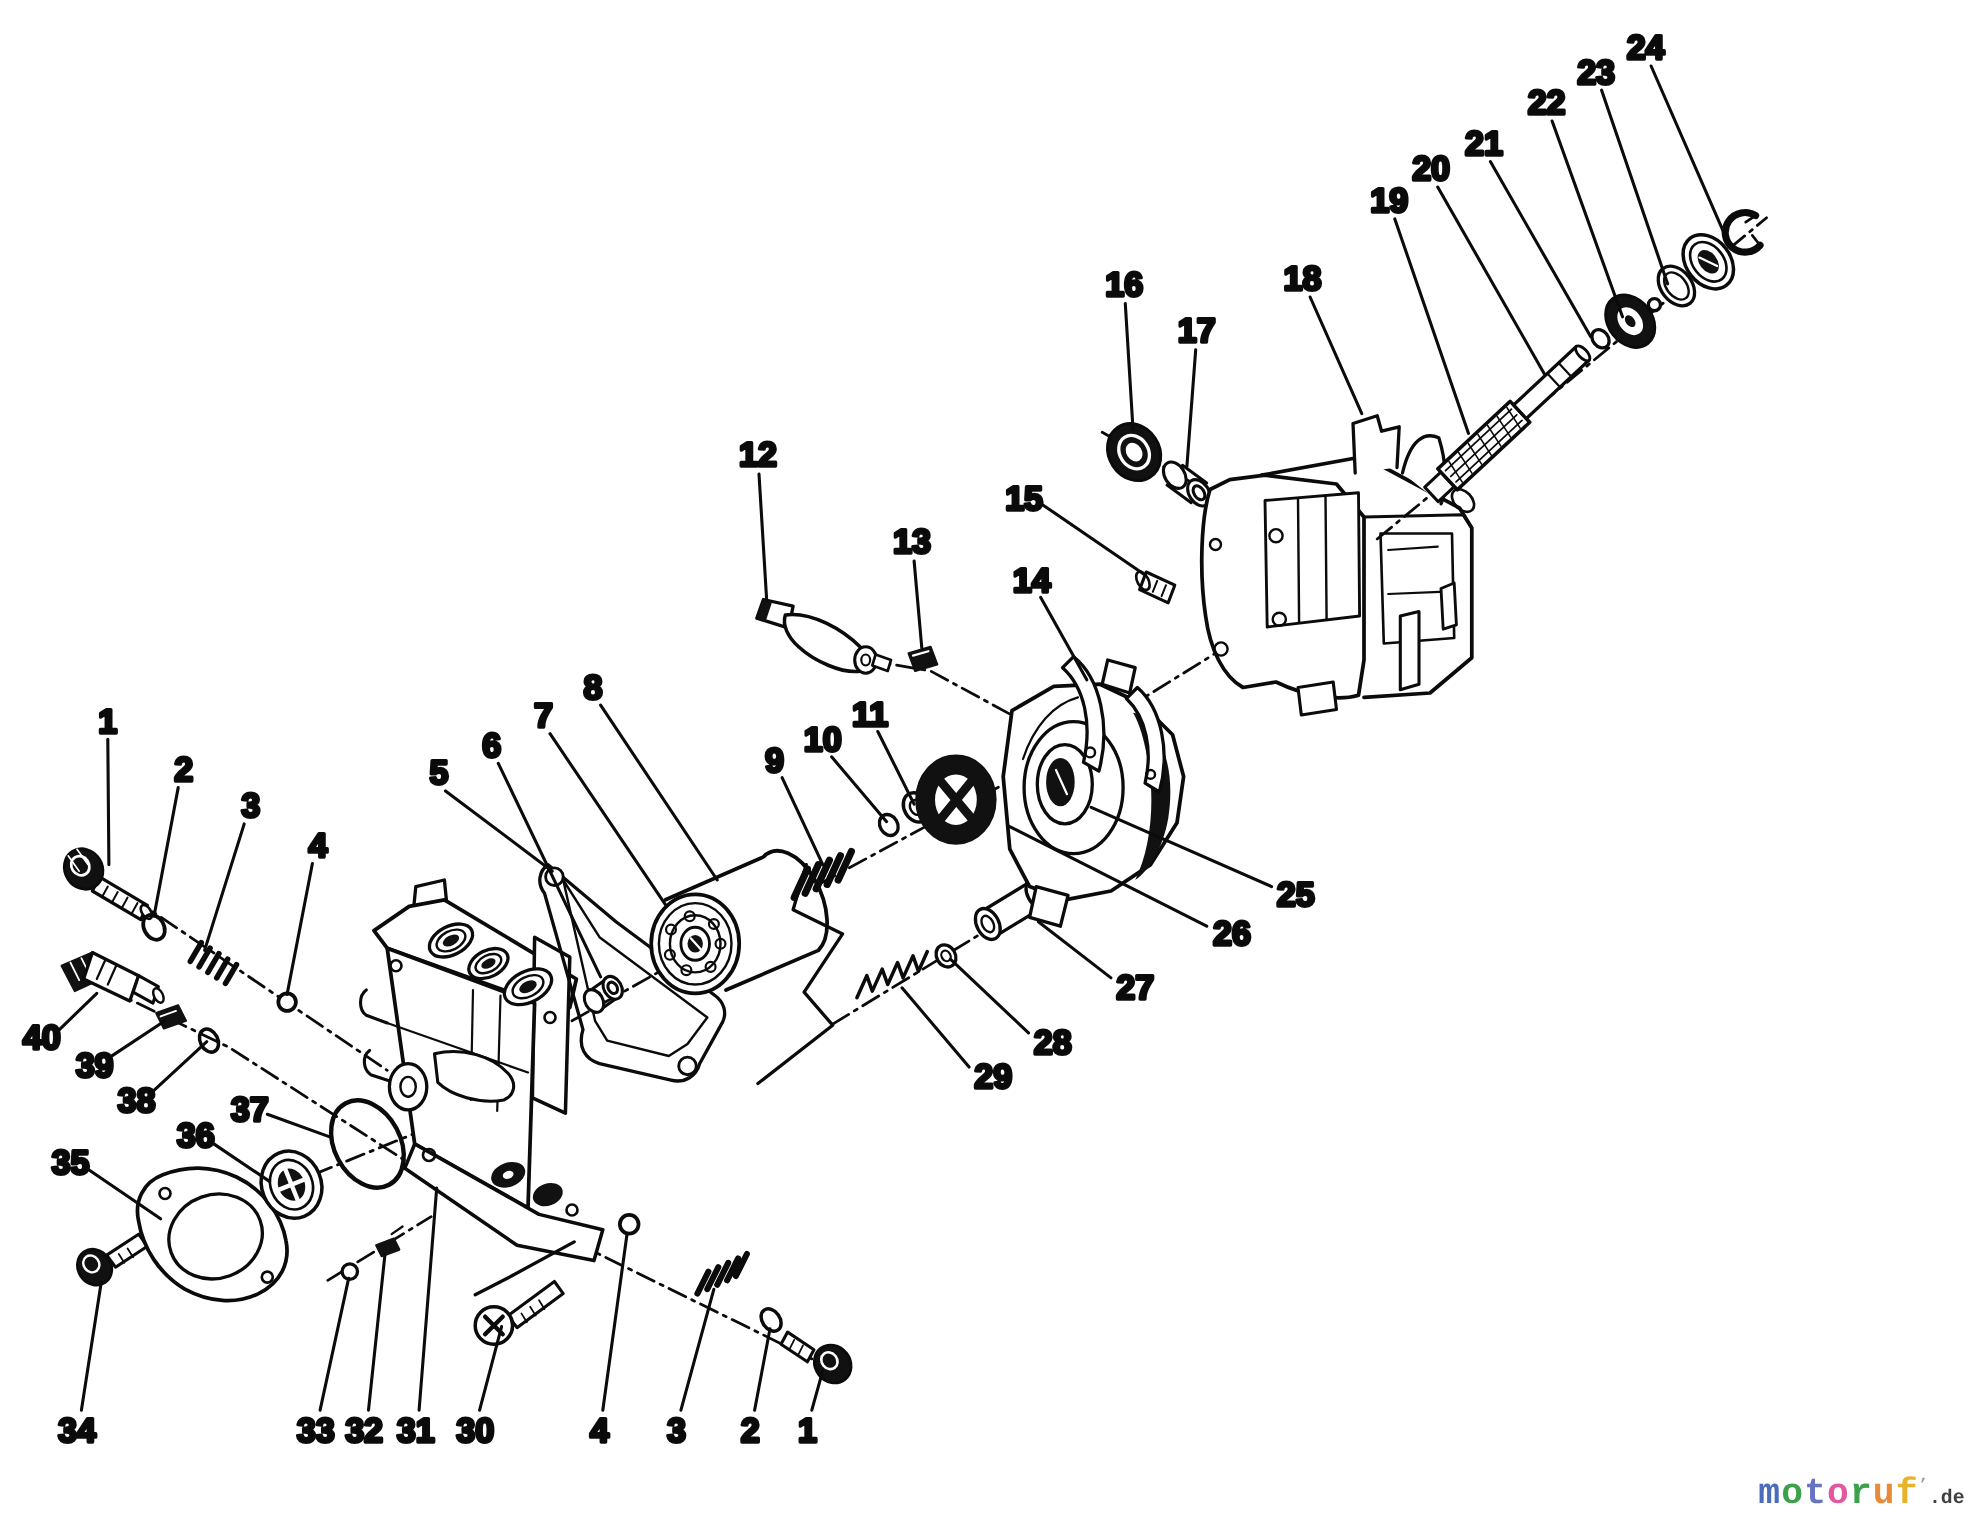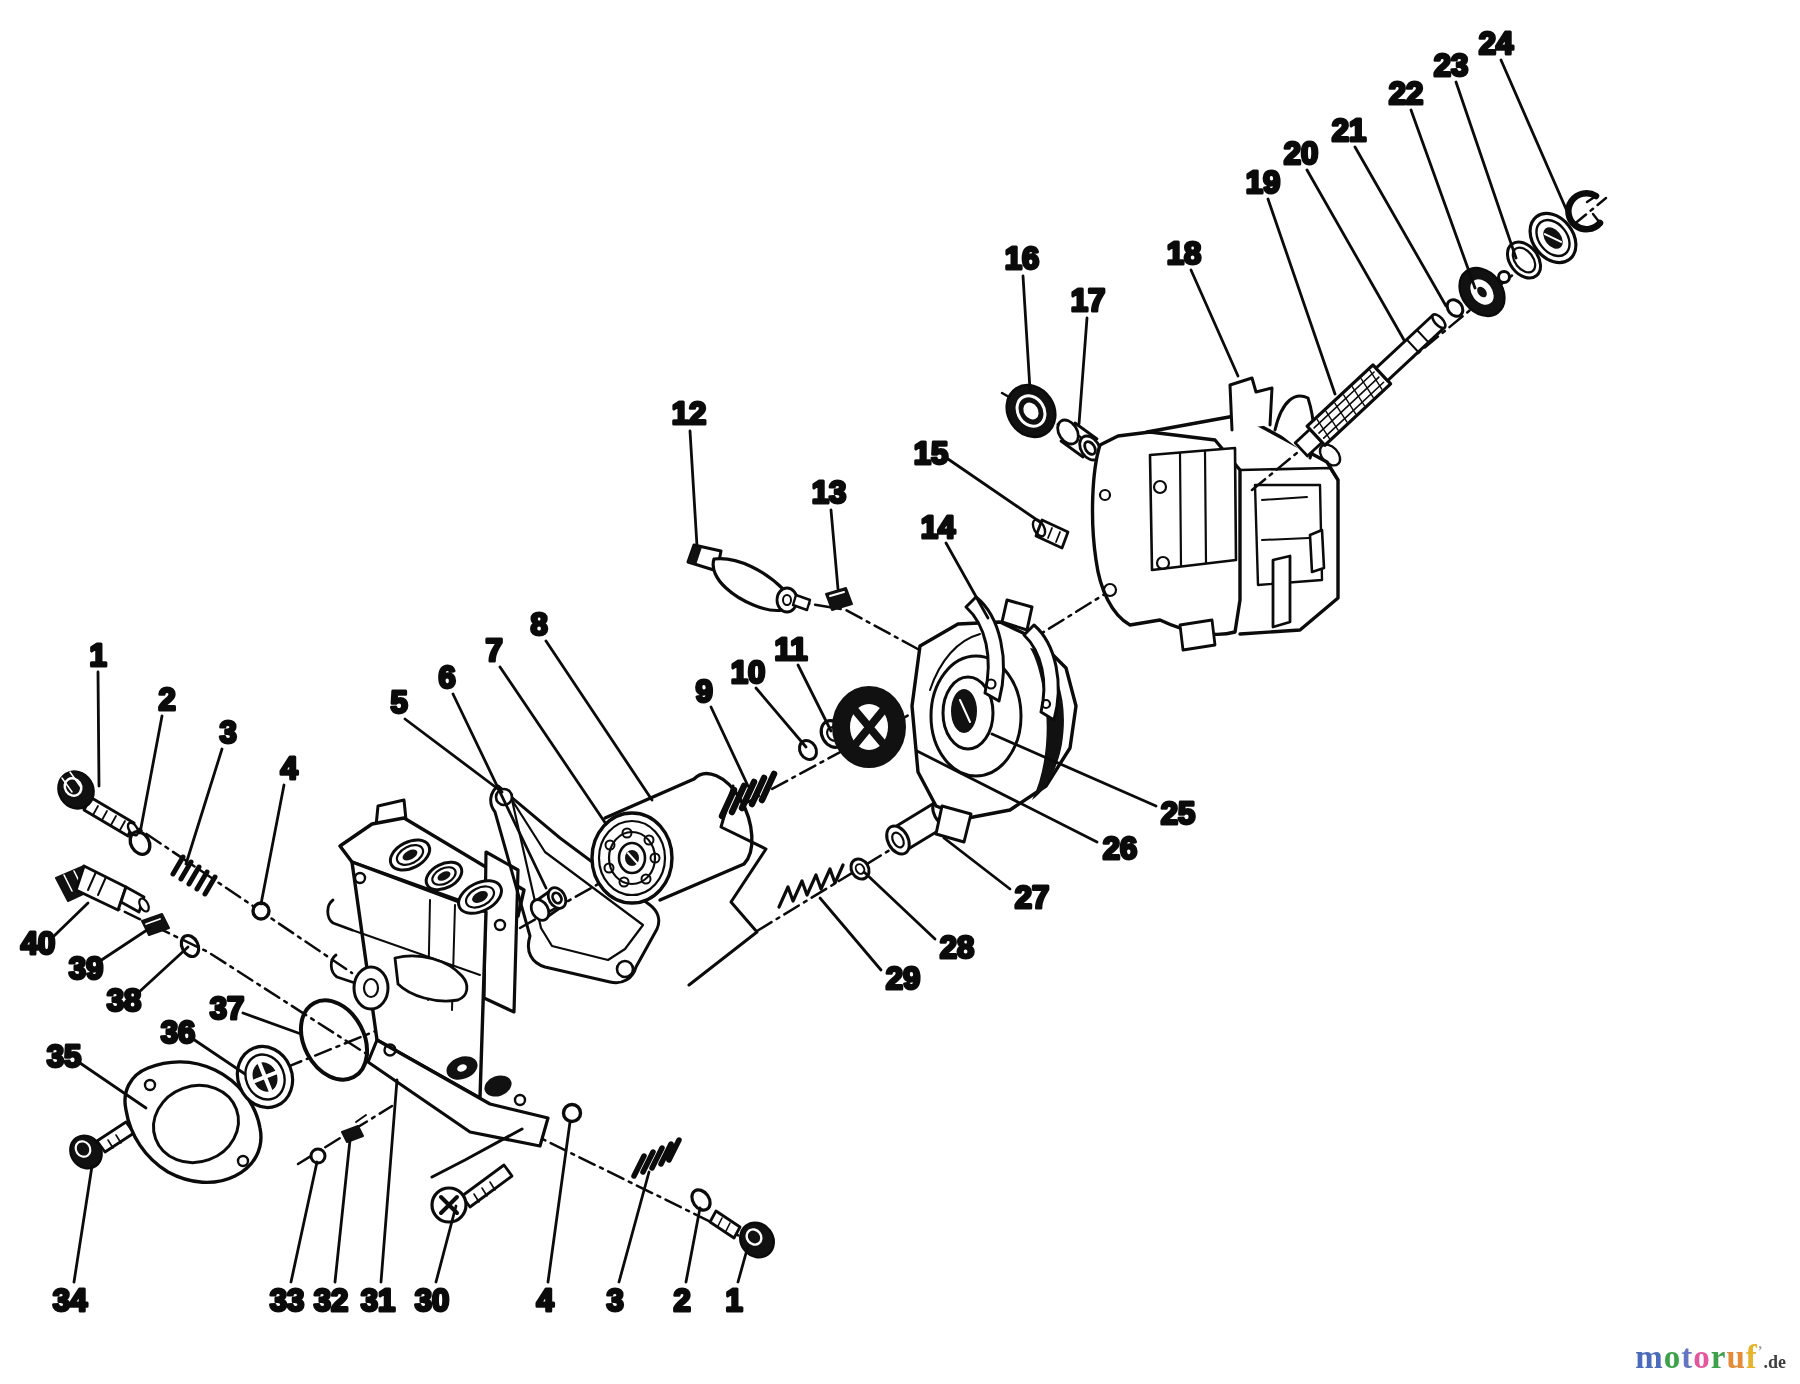--- a/index.html
+++ b/index.html
@@ -1,21 +1,21 @@
 <!DOCTYPE html>
 <html><head>
 <meta charset="utf-8">
 <style>
   html,body{margin:0;padding:0;background:#ffffff;}
   .stage{position:relative;width:1800px;height:1384px;background:#ffffff;overflow:hidden;
          font-family:"Liberation Sans",sans-serif;}
   svg{position:absolute;left:0;top:0;}
   .callout{font-family:"Liberation Sans",sans-serif;font-weight:bold;font-size:31px;fill:#0b0b0b;}
   .watermark{position:absolute;right:14px;bottom:10px;
-             font-family:Liberation Serif, serif;font-weight:bold;font-size:33px;
+             font-family:Liberation Mono, monospace;font-weight:bold;font-size:33px;
              letter-spacing:1px;cursor:pointer;user-select:none;line-height:1;margin-top:16px;}
   .watermark .wm-mark{font-size:14px;vertical-align:super;}
   .watermark .wm-suffix{font-size:18px;font-weight:bold;letter-spacing:0;}
 </style>
 </head>
 <body>
 
 <div class="stage">
 <svg width="1800" height="1384" viewBox="0 0 1800 1384">
   <g fill="none" stroke="#0b0b0b" stroke-width="3" stroke-linecap="round" stroke-linejoin="round">

